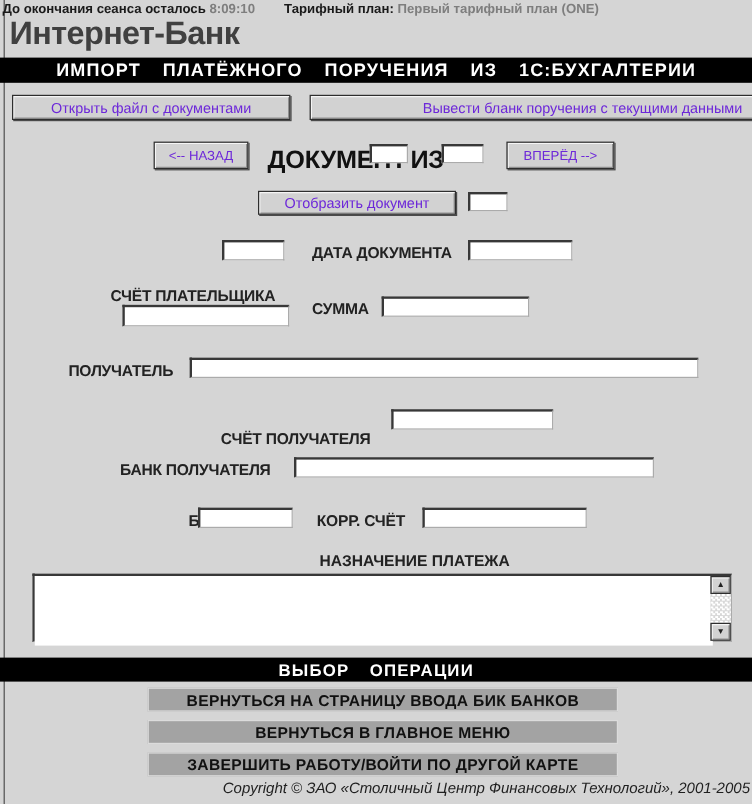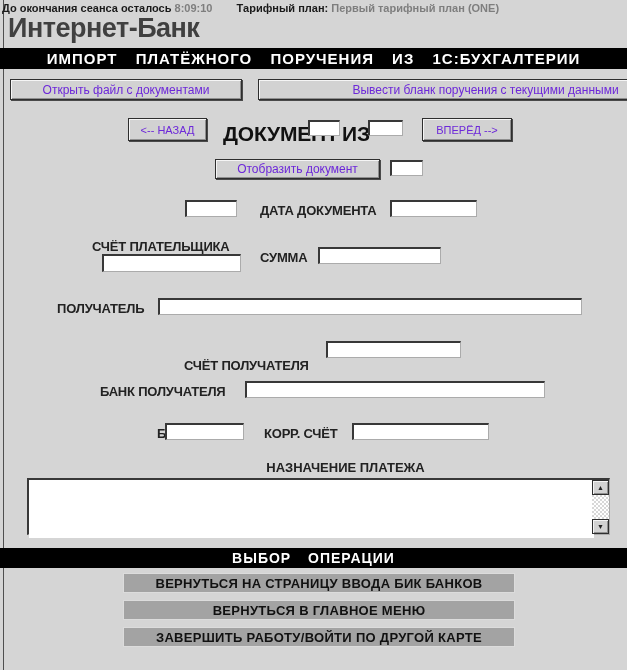--- a/index.html
+++ b/index.html
@@ -124,13 +124,14 @@
         <span>▼</span>
       </div>
     </div>
   </div>
 
   <div class="blackbar b2">ВЫБОР ОПЕРАЦИИ</div>
   <div class="opbtn" style="top:573px;">ВЕРНУТЬСЯ НА СТРАНИЦУ ВВОДА БИК БАНКОВ</div>
   <div class="opbtn" style="top:600px;">ВЕРНУТЬСЯ В ГЛАВНОЕ МЕНЮ</div>
   <div class="opbtn" style="top:627px;">ЗАВЕРШИТЬ РАБОТУ/ВОЙТИ ПО ДРУГОЙ КАРТЕ</div>
 
+  <div class="copyright">Copyright © ЗАО «Столичный Центр Финансовых Технологий», 2001-2005</div>
 </div>
 
 </body></html>

